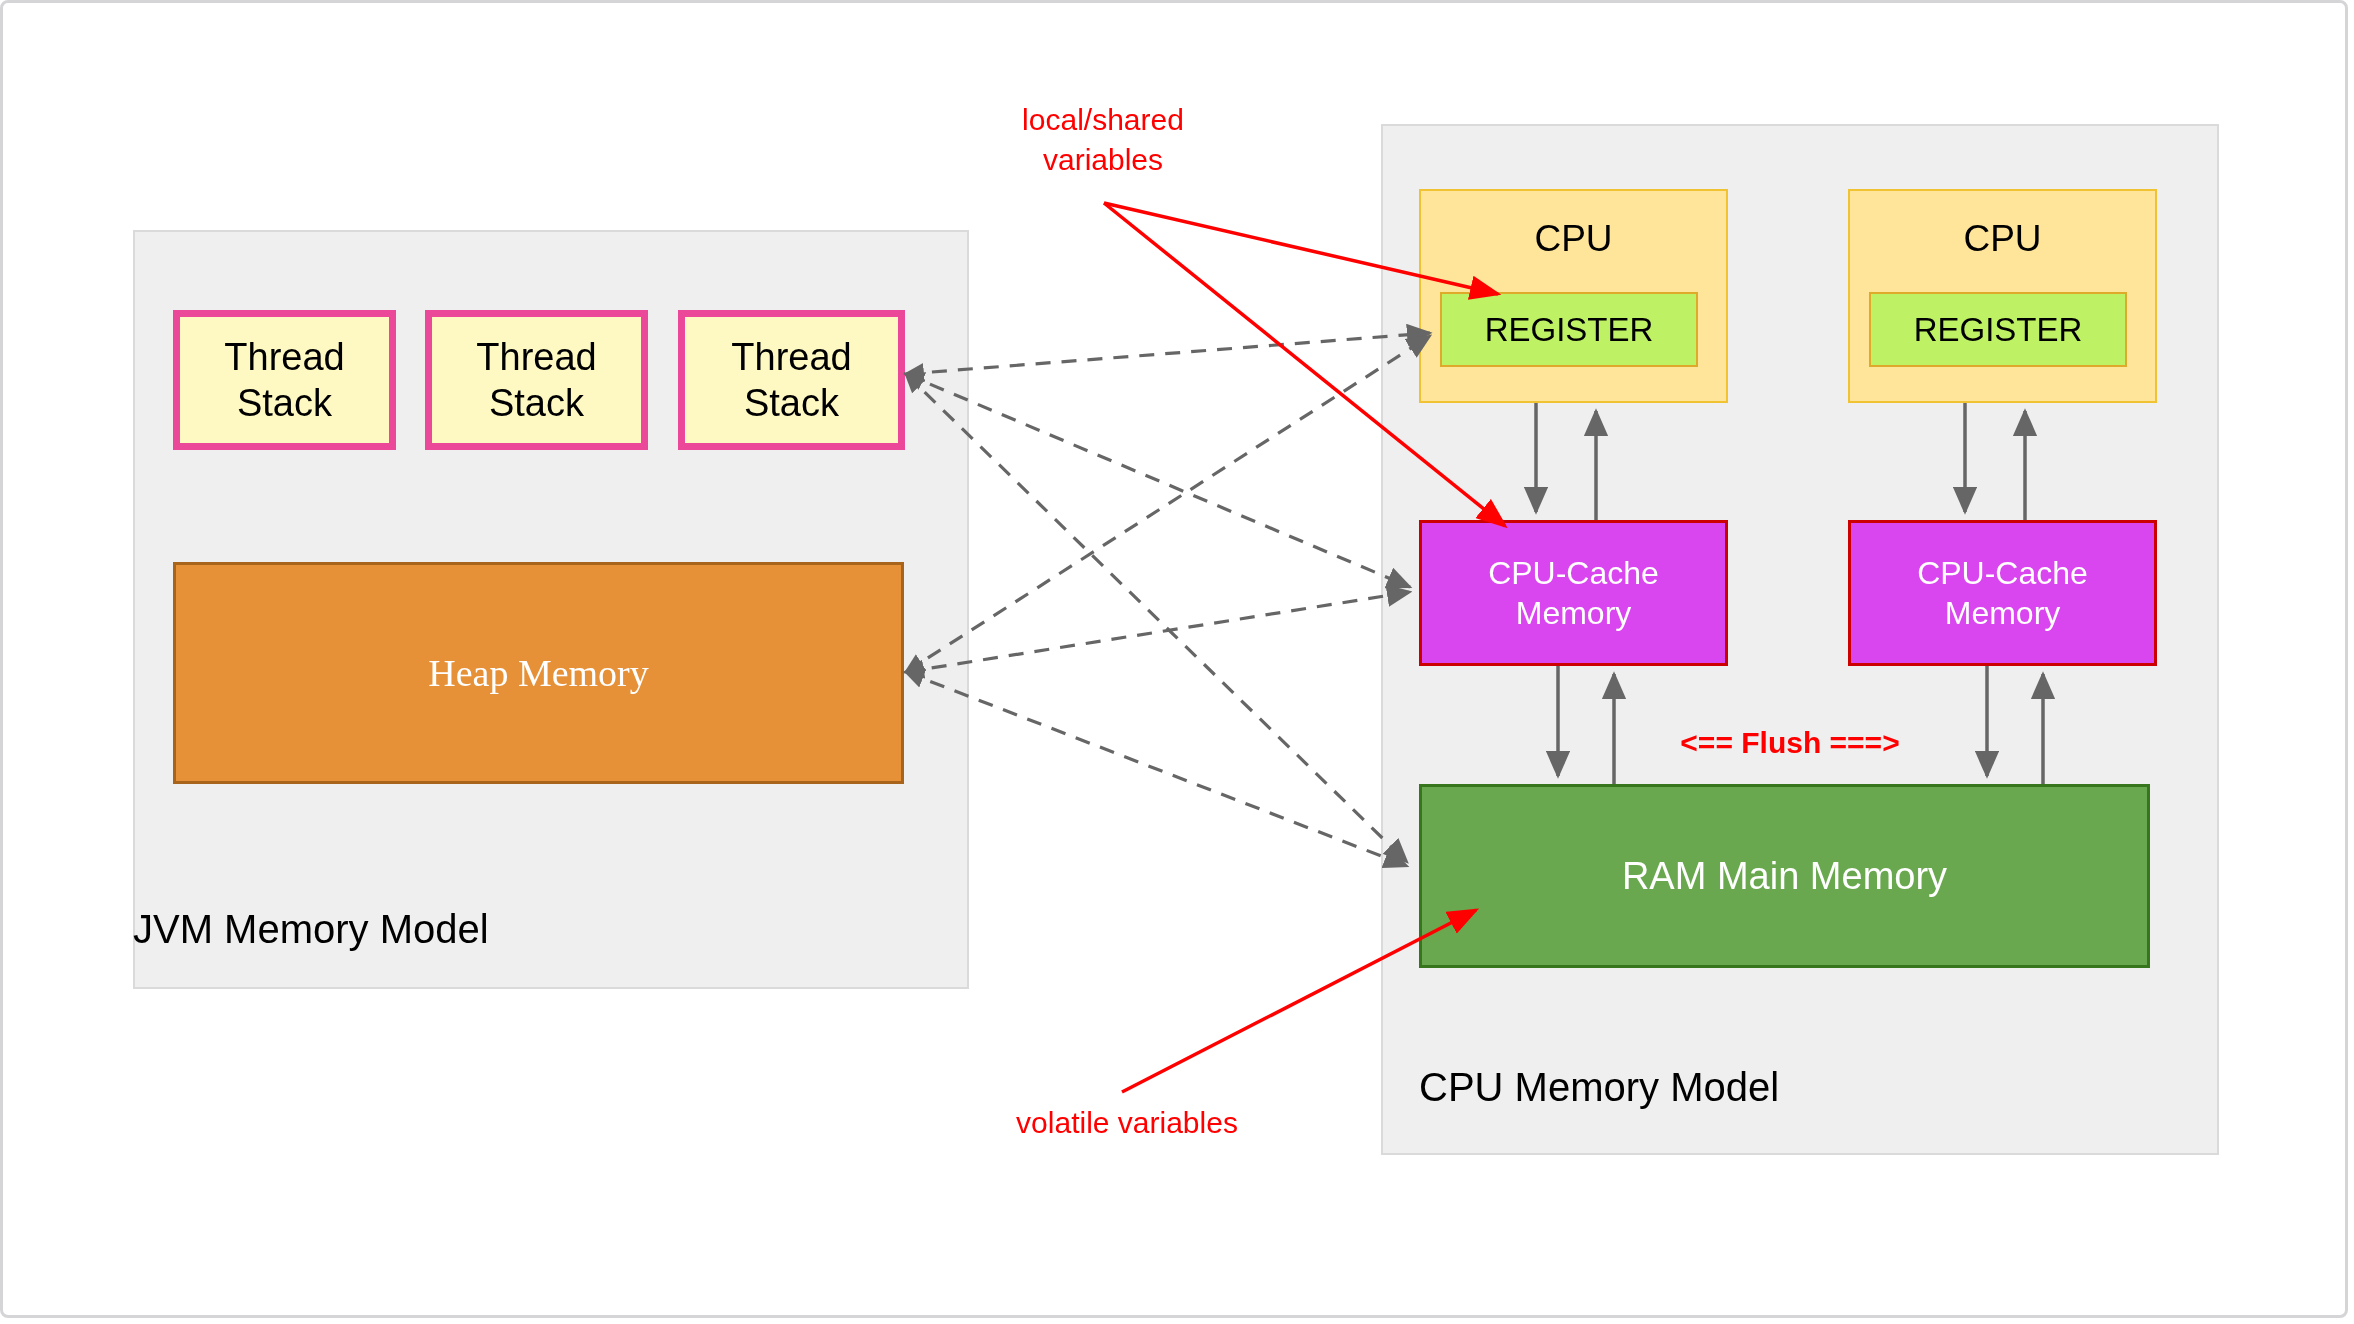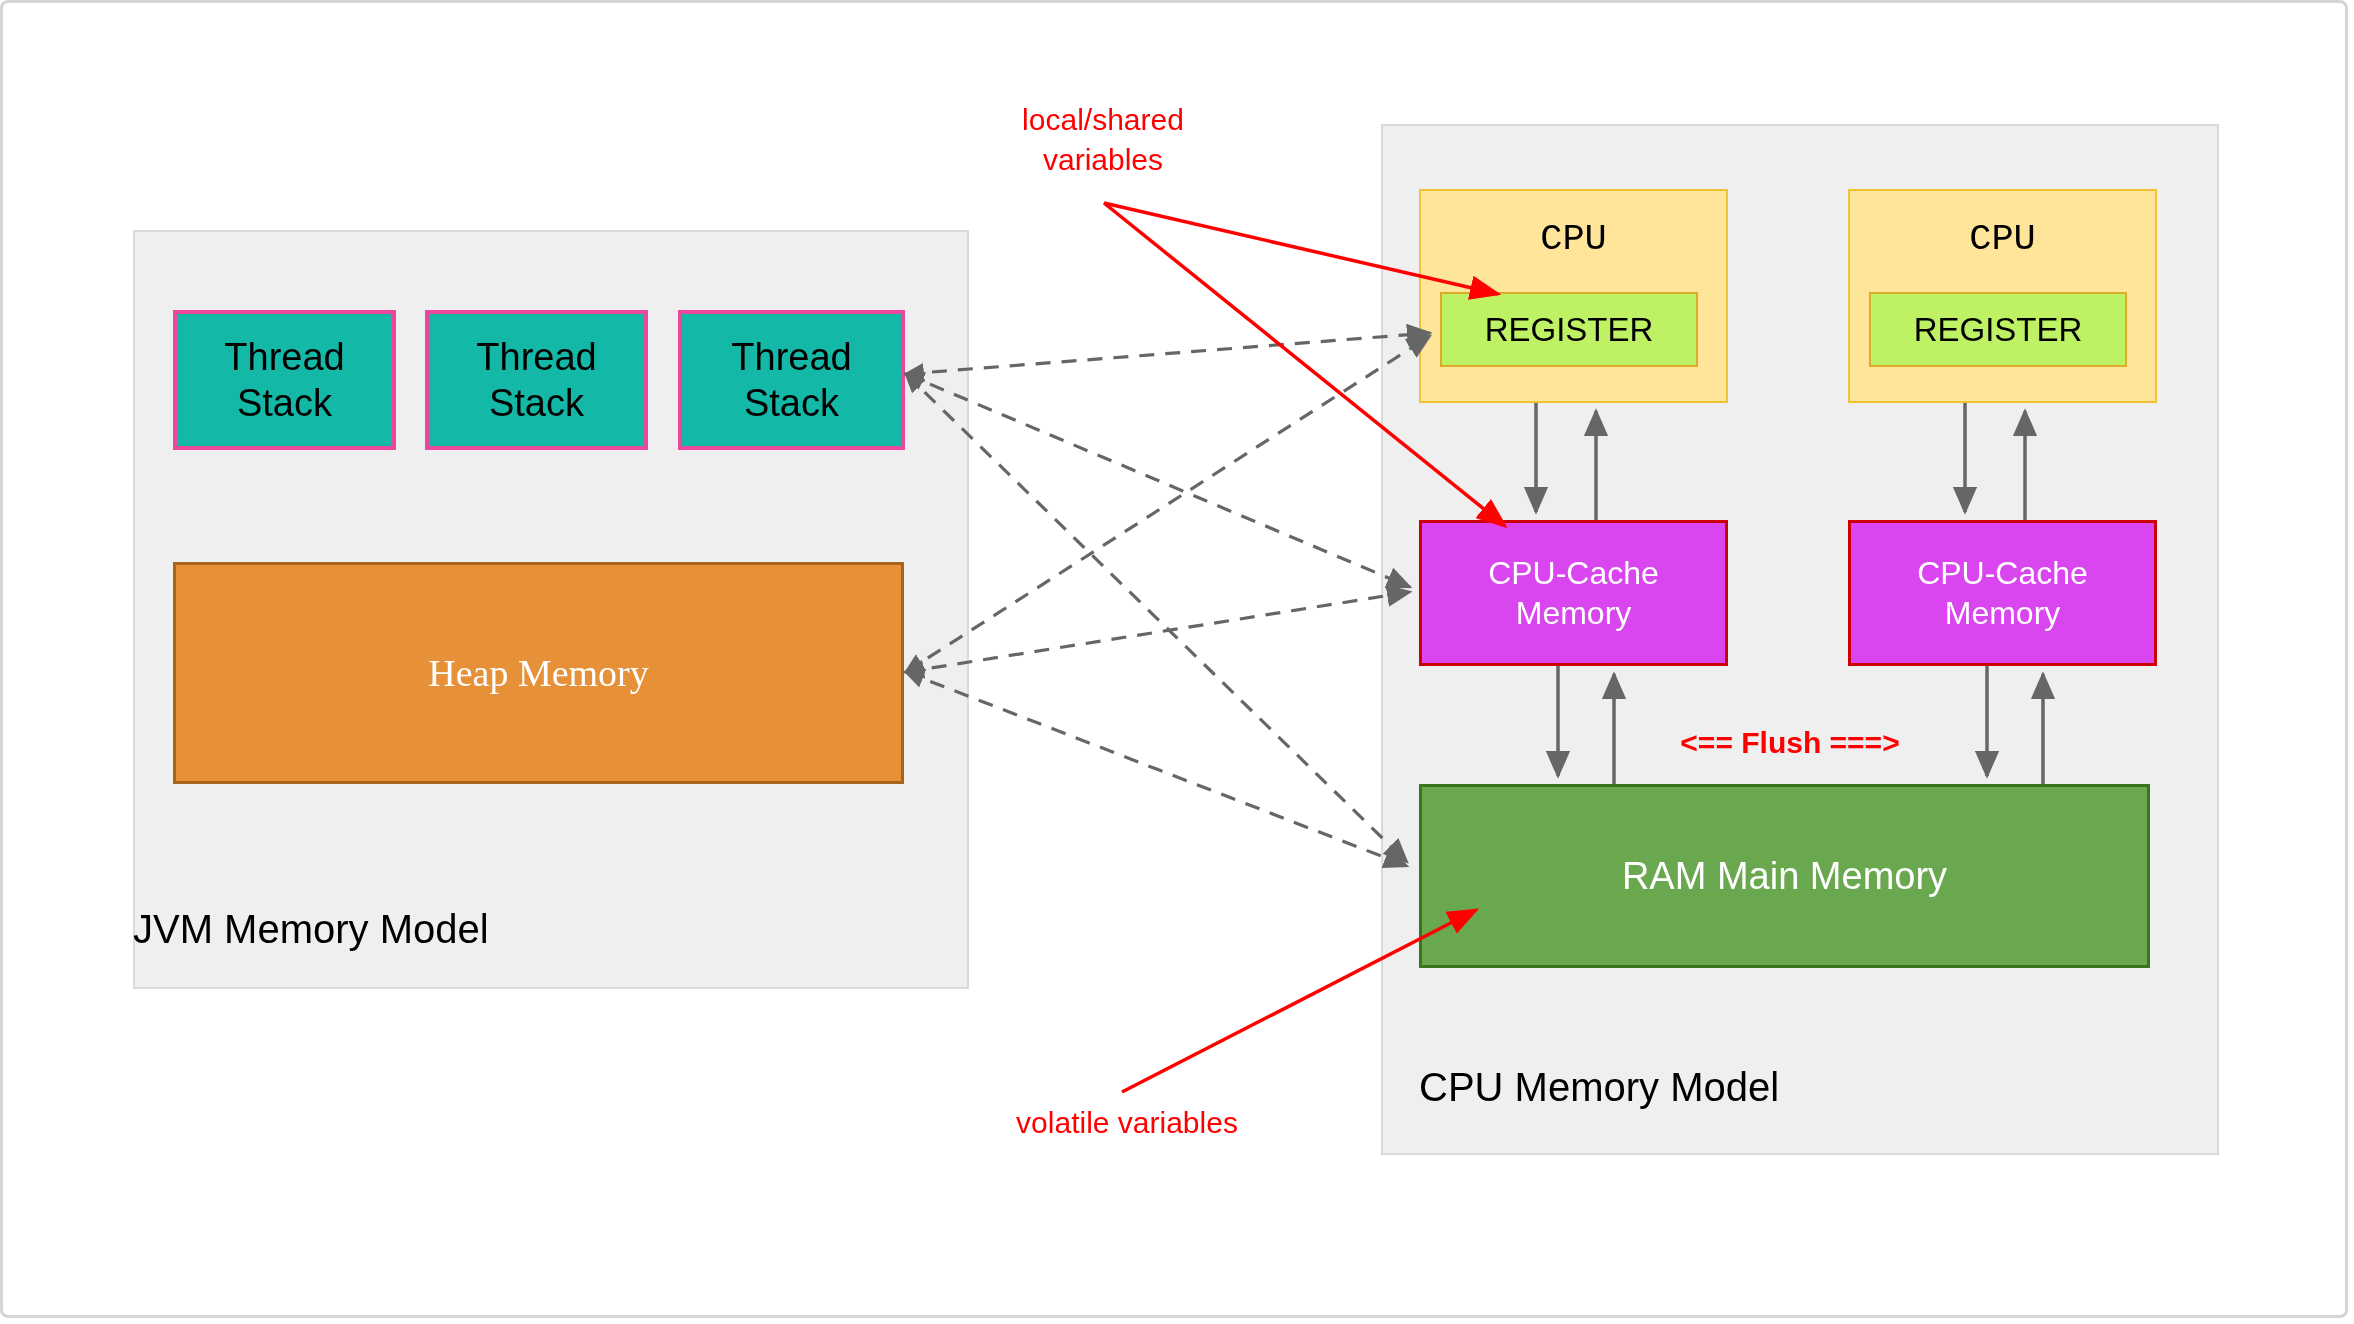--- a/index.html
+++ b/index.html
@@ -13,32 +13,32 @@
     border:3px solid #d5d5d8;border-radius:8px;background:#ffffff;box-sizing:border-box;
   }
   .panel{
     position:absolute;background:#efefef;border:2px solid #dadada;box-sizing:border-box;
   }
   .node{
     position:absolute;box-sizing:border-box;display:flex;align-items:center;justify-content:center;
     text-align:center;
   }
   .thread-stack{
-    background:#14b8a6;border:4px solid #ec4899;color:#000;
+    background:#fef9c3;border:7px solid #ec4899;color:#000;
     font-size:38px;line-height:46px;
   }
   .heap{
     background:#e69138;border:3px solid #a9641c;color:#fff;font-size:38px;
   }
   .cpu-box{
     background:#ffe599;border:2px solid #f1c232;
   }
   .cpu-title{
     position:absolute;left:0;top:26px;width:100%;text-align:center;
-    color:#000;font-size:37px;line-height:44px;font-family:Liberation Mono, monospace;
+    color:#000;font-size:37px;line-height:44px;
   }
   .register{
     background:#bef264;border:2px solid #dfa929;color:#000;font-size:33px;
   }
   .cache{
     background:#d946ef;border:3px solid #cc0000;color:#fff;
     font-size:32px;line-height:40px;padding:0 55px;
   }
   .ram{
     background:#6aa84f;border:3px solid #38761d;color:#fff;font-size:38px;

